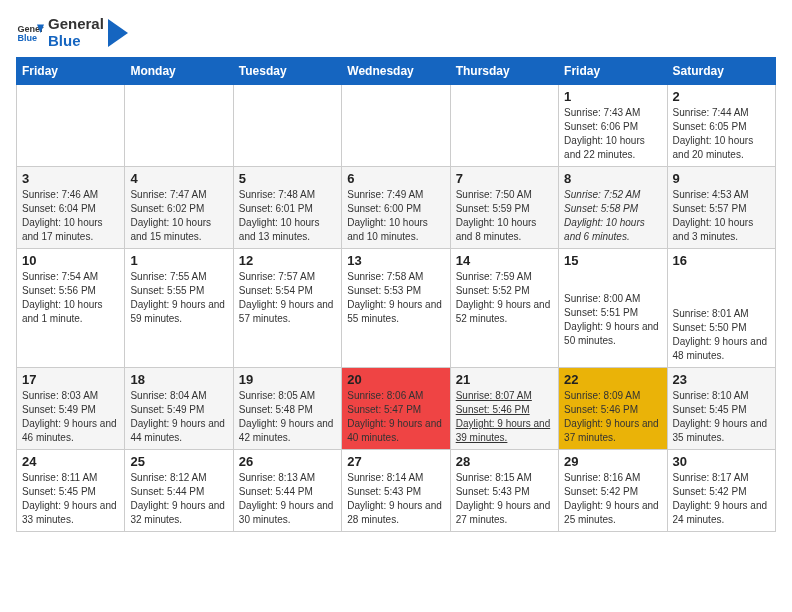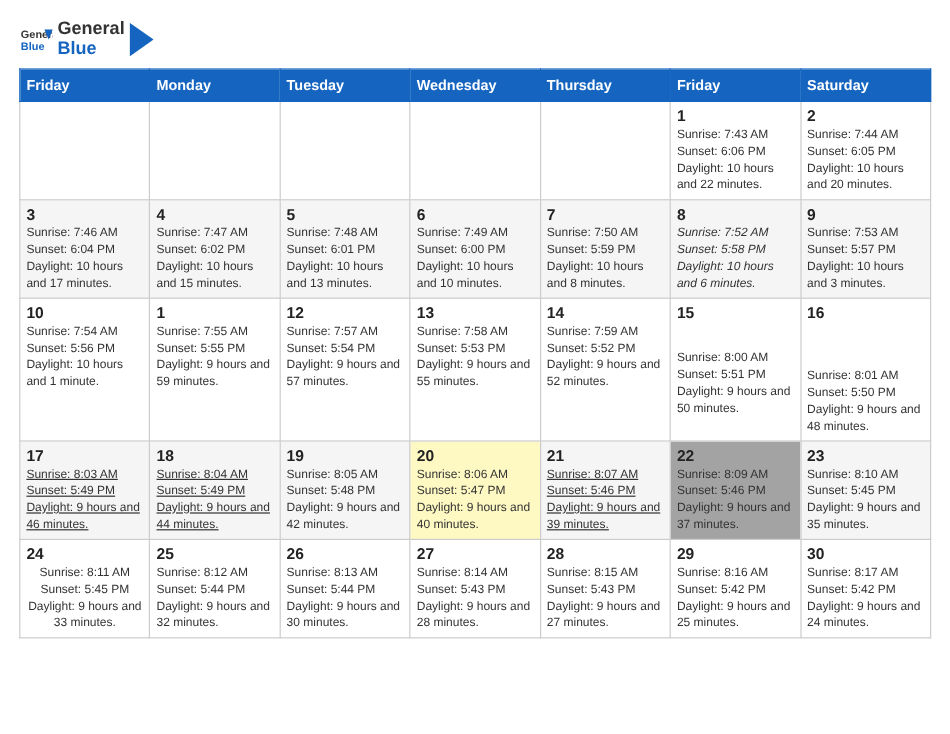--- a/index.html
+++ b/index.html
@@ -168,21 +168,21 @@
 Daylight: 10 hours and 8 minutes.</div>
         </td>
         <td style="background-color: rgb(245, 245, 245);">
           <span class="day-number">8</span>
           <div class="day-info" style="white-space: pre-line; font-style: italic;">Sunrise: 7:52 AM
 Sunset: 5:58 PM
 Daylight: 10 hours and 6 minutes.</div>
         </td>
         <td style="background-color: rgb(245, 245, 245);">
           <span class="day-number">9</span>
-          <div class="day-info" style="white-space: pre-line;">Sunrise: 7:53 AM
+          <div class="day-info" style="white-space: pre-line;">Sunrise: 4:53 AM
 Sunset: 5:57 PM
 Daylight: 10 hours and 3 minutes.</div>
         </td>
       </tr>
       <tr>
         <td>
           <span class="day-number">10</span>
           <div class="day-info" style="white-space: pre-line;">Sunrise: 7:54 AM
 Sunset: 5:56 PM
 Daylight: 10 hours and 1 minute.</div>
@@ -220,65 +220,65 @@
         <td>
           <span class="day-number">16</span>
           <div class="day-info" style="white-space: pre-line; margin-top: 39px;">Sunrise: 8:01 AM
 Sunset: 5:50 PM
 Daylight: 9 hours and 48 minutes.</div>
         </td>
       </tr>
       <tr>
         <td style="background-color: rgb(245, 245, 245);">
           <span class="day-number">17</span>
-          <div class="day-info" style="white-space: pre-line; text-decoration: underline;">Sunrise: 8:03 AM
+          <div class="day-info" style="white-space: pre-line;">Sunrise: 8:03 AM
 Sunset: 5:49 PM
 Daylight: 9 hours and 46 minutes.</div>
         </td>
         <td style="background-color: rgb(245, 245, 245); margin-left: 12px;">
           <span class="day-number">18</span>
-          <div class="day-info" style="white-space: pre-line; text-decoration: underline;">Sunrise: 8:04 AM
+          <div class="day-info" style="white-space: pre-line;">Sunrise: 8:04 AM
 Sunset: 5:49 PM
 Daylight: 9 hours and 44 minutes.</div>
         </td>
         <td style="background-color: rgb(245, 245, 245);">
           <span class="day-number">19</span>
           <div class="day-info" style="white-space: pre-line;">Sunrise: 8:05 AM
 Sunset: 5:48 PM
 Daylight: 9 hours and 42 minutes.</div>
         </td>
-        <td style="background-color: #fef9c3;">
+        <td style="background-color: #ef4444;">
           <span class="day-number">20</span>
           <div class="day-info" style="white-space: pre-line;">Sunrise: 8:06 AM
 Sunset: 5:47 PM
 Daylight: 9 hours and 40 minutes.</div>
         </td>
         <td style="background-color: rgb(245, 245, 245);">
           <span class="day-number">21</span>
           <div class="day-info" style="white-space: pre-line; text-decoration: underline;">Sunrise: 8:07 AM
 Sunset: 5:46 PM
 Daylight: 9 hours and 39 minutes.</div>
         </td>
-        <td style="background-color: #a3a3a3;">
+        <td style="background-color: #eab308;">
           <span class="day-number">22</span>
           <div class="day-info" style="white-space: pre-line;">Sunrise: 8:09 AM
 Sunset: 5:46 PM
 Daylight: 9 hours and 37 minutes.</div>
         </td>
         <td style="background-color: rgb(245, 245, 245);">
           <span class="day-number">23</span>
           <div class="day-info" style="white-space: pre-line;">Sunrise: 8:10 AM
 Sunset: 5:45 PM
 Daylight: 9 hours and 35 minutes.</div>
         </td>
       </tr>
       <tr>
         <td>
           <span class="day-number">24</span>
-          <div class="day-info" style="white-space: pre-line; text-align: center;">Sunrise: 8:11 AM
+          <div class="day-info" style="white-space: pre-line;">Sunrise: 8:11 AM
 Sunset: 5:45 PM
 Daylight: 9 hours and 33 minutes.</div>
         </td>
         <td>
           <span class="day-number">25</span>
           <div class="day-info" style="white-space: pre-line;">Sunrise: 8:12 AM
 Sunset: 5:44 PM
 Daylight: 9 hours and 32 minutes.</div>
         </td>
         <td>

